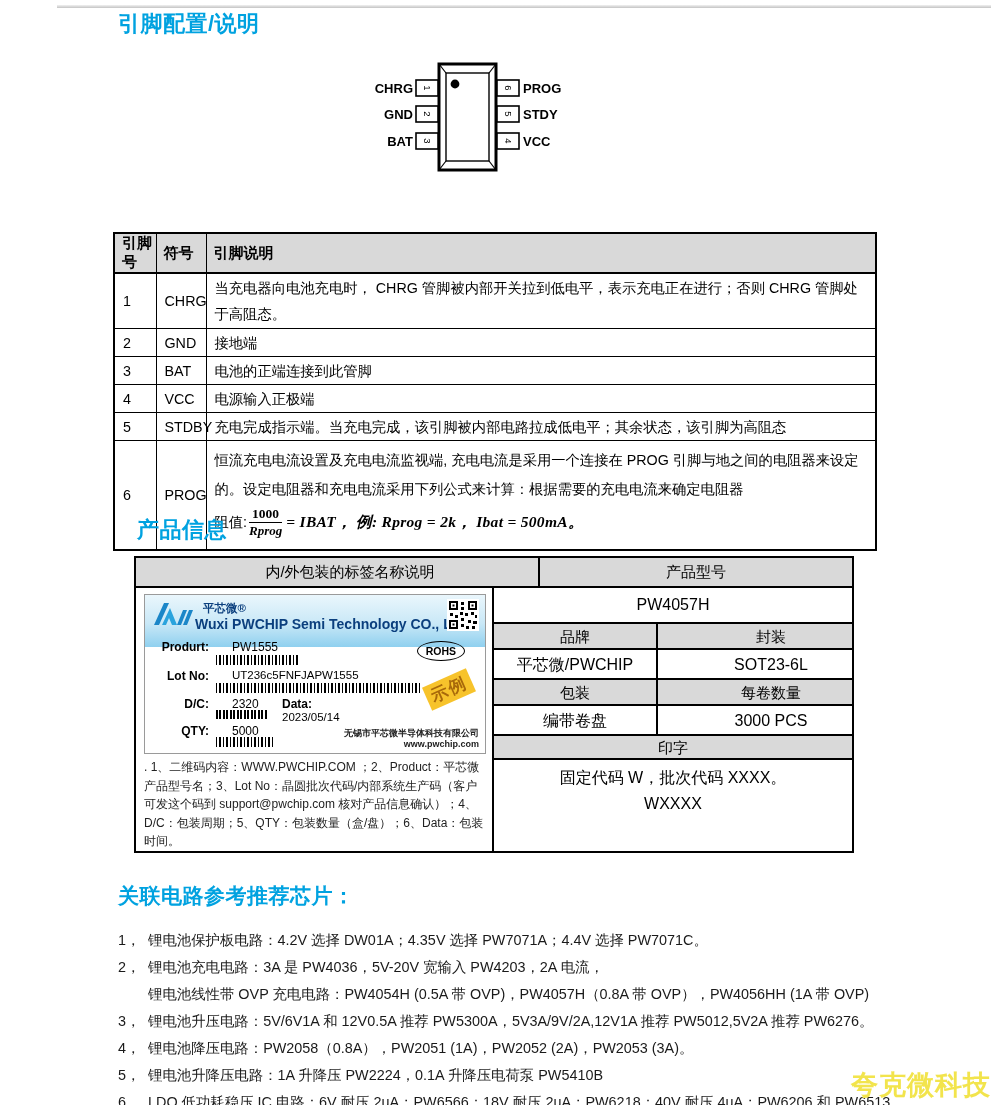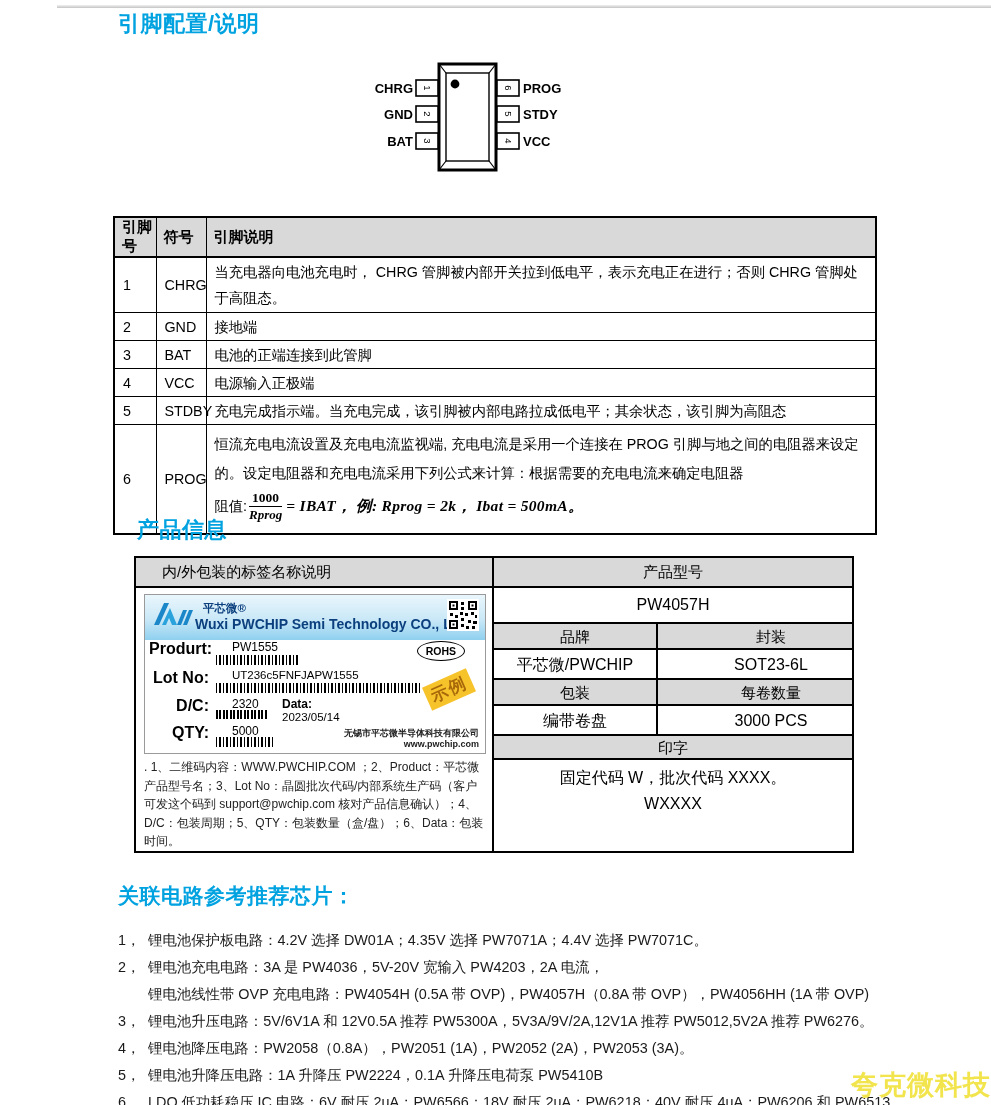--- a/index.html
+++ b/index.html
@@ -9,21 +9,21 @@
         background:linear-gradient(180deg,#f1f1f1,#c3c3c3);}
   .sec-title{position:absolute;font-weight:bold;color:#00a2e0;font-size:22px;letter-spacing:.5px;white-space:nowrap;}
   #sec1{left:118px;top:9px;}
   #sec2{left:137px;top:515px;}
   #sec3{left:118px;top:882px;font-size:21px;}
 
   
   .chip-svg{position:absolute;left:373px;top:56px;}
 
   
-  .pin-table{position:absolute;left:113px;top:216px;width:762px;border-collapse:collapse;
+  .pin-table{position:absolute;left:113px;top:232px;width:762px;border-collapse:collapse;
         table-layout:fixed;font-size:14.3px;border:2px solid #000;}
   .pin-table th{background:#d9d9d9;height:26px;text-align:left;padding:0 0 0 7px;
         font-size:15px;border:1px solid #000;border-bottom:2px solid #000;font-weight:bold;}
   .pin-table td{border:1px solid #000;padding:0 8px;vertical-align:middle;}
   .pin-table td.desc{line-height:26px;}
   .r1 td{height:54px;}
   .r2 td,.r3 td,.r4 td,.r5 td{height:27px;}
   .r6 td{height:103px;}
   .r6 td.desc{vertical-align:top;padding-top:5px;}
   .r6 .dline{display:block;line-height:29px;}
@@ -32,47 +32,47 @@
         font-family:"Liberation Serif","DejaVu Serif",serif;line-height:1.05;}
   .frac .fnum{font-size:13.5px;font-weight:600;border-bottom:1.3px solid #000;padding:0 3px 1px;}
   .frac .fden{font-size:13px;font-style:italic;font-weight:600;padding-top:1px;}
   .mathtail{font-family:"Liberation Serif","DejaVu Serif",serif;font-style:italic;
         font-weight:600;font-size:15.5px;letter-spacing:.3px;}
 
   
   .prod-table{position:absolute;left:134px;top:556px;width:720px;height:297px;
         border:2px solid #000;box-sizing:border-box;display:flex;flex-direction:column;}
   .pt-head{display:flex;height:28px;flex:none;background:#d9d9d9;border-bottom:2px solid #000;}
-  .pt-head .lh{width:358px;border-right:2px solid #000;line-height:27px;padding-left:26px;
-        font-size:15px;box-sizing:border-box;}
+  .pt-head .lh{width:404px;border-right:2px solid #000;line-height:27px;padding-left:26px;
+        font-size:15px;box-sizing:border-box;text-align:center;}
   .pt-head .rh{flex:1;text-align:center;line-height:27px;font-size:15px;}
   .pt-body{display:flex;flex:1;min-height:0;}
   .pt-left{width:358px;border-right:2px solid #000;box-sizing:border-box;position:relative;}
   .pt-right{flex:1;display:flex;flex-direction:column;font-size:15px;}
   .pr-row{border-bottom:2px solid #000;text-align:center;box-sizing:border-box;}
   .pr-model{height:36px;line-height:34px;font-size:16px;}
   .pr-2col{display:flex;gap:32px;}
   .pr-2col .c{flex:1;box-sizing:border-box;}
   .pr-2col .c:first-child{border-right:2px solid #000;}
   .gray{background:#d9d9d9;}
   .h26{height:26px;line-height:25px;}
   .h30{height:30px;line-height:29px;font-size:16px;}
   .h24{height:24px;line-height:23px;}
   .pr-mark{flex:1;border-bottom:none;text-align:center;font-size:16px;line-height:26px;padding-top:5px;}
 
   
   .label-card{position:absolute;left:8px;top:6px;width:340px;height:158px;background:#fff;
         border:1px solid #9a9a9a;overflow:hidden;}
-  .lc-head{position:absolute;left:0;top:0;right:0;height:45px;
+  .lc-head{position:absolute;left:0;top:0;right:0;height:52px;
         background:linear-gradient(180deg,#eaf6fc 0%,#c9e8f7 55%,#8fd0ef 100%);text-align:center;}
   .lc-logo{position:absolute;left:8px;top:5px;}
   .lc-cn{position:absolute;left:58px;top:6px;font-size:11.5px;font-weight:bold;color:#0b3f7e;}
   .lc-en{position:absolute;left:50px;top:21px;font-size:14px;font-weight:bold;color:#0b3f7e;white-space:nowrap;}
   .lc-qr{position:absolute;right:6px;top:4px;width:32px;height:32px;background:#fff;}
-  .flabel{position:absolute;left:4px;width:60px;text-align:right;font-weight:bold;font-size:16px;}
+  .flabel{position:absolute;left:4px;width:60px;text-align:right;font-weight:bold;font-size:12px;}
   .fval{position:absolute;left:87px;font-size:12px;white-space:nowrap;}
   .barcode{position:absolute;background:repeating-linear-gradient(90deg,#000 0px,#000 1.5px,
         #fff 1.5px,#fff 2.8px,#000 2.8px,#000 5.2px,#fff 5.2px,#fff 7px);}
   .rohs{position:absolute;right:20px;top:46px;border:1.6px solid #000;border-radius:50%;
         padding:3px 8px;font-size:10.5px;font-weight:bold;}
   .stamp{position:absolute;right:12px;top:82px;background:#f7c32b;color:#a8690a;
         font-size:17px;font-weight:bold;padding:1px 5px;transform:rotate(-24deg);letter-spacing:2px;}
   .lc-foot{position:absolute;right:6px;bottom:3px;text-align:right;font-size:9px;
         font-weight:bold;line-height:11px;color:#222;}
   .caption{position:absolute;left:8px;top:170px;right:8px;font-size:12px;line-height:18.5px;color:#222;}

